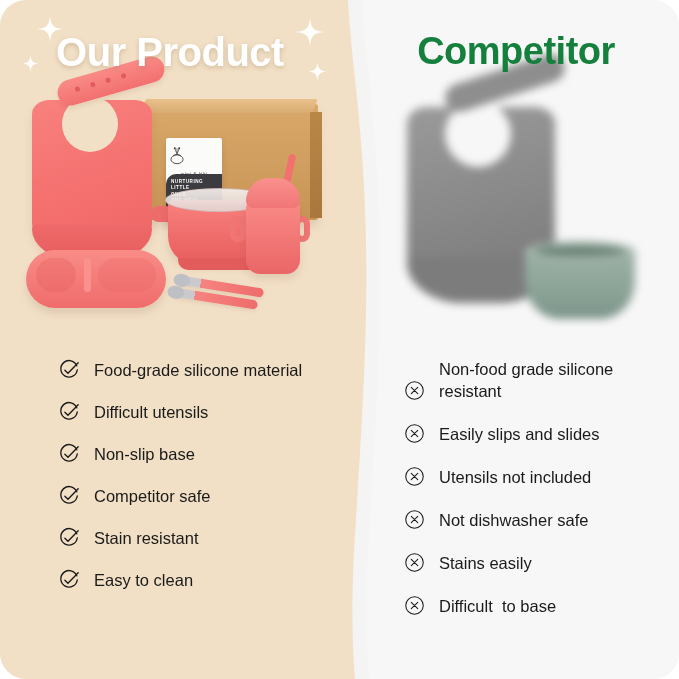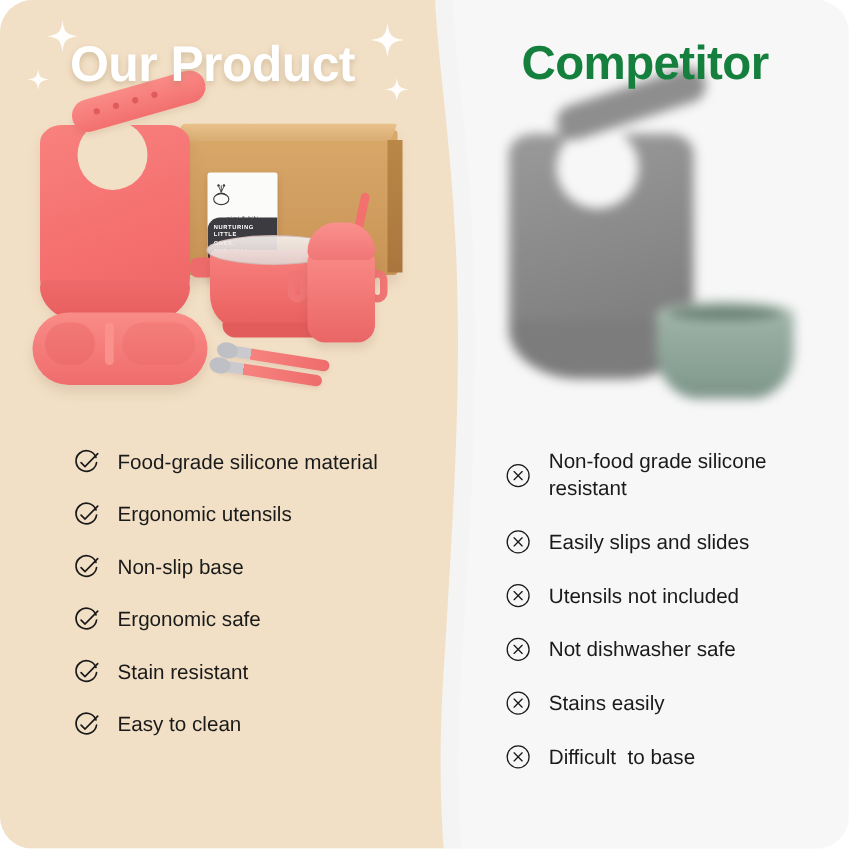--- a/index.html
+++ b/index.html
@@ -366,21 +366,21 @@
   
   .list {
     position: absolute;
     z-index: 6;
   }
   .list-left  { left: 58px;  top: 358px; width: 270px; }
   .list-right { left: 404px; top: 358px; width: 262px; }
 
   .feature {
     display: flex;
-    align-items: center;
+    align-items: flex-end;
     gap: 14px;
     margin-bottom: 19px;
   }
   .feature .icon {
     flex: 0 0 auto;
     width: 22px;
     height: 22px;
     margin-top: 1px;
   }
   .feature .icon svg { display: block; }
@@ -506,39 +506,39 @@
       </span>
       <span class="txt">Food-grade silicone material</span>
     </div>
     <div class="feature">
       <span class="icon">
         <svg width="22" height="22" viewBox="0 0 24 24" fill="none" stroke="#1A1A1A" stroke-width="1.5" stroke-linecap="round">
           <path d="M20.5 7.5 A9 9 0 1 0 21 12"></path>
             <path d="M7.5 12.2 l3.4 3.4 L22 4.2"></path>
         </svg>
       </span>
-      <span class="txt">Ergonomic utensils</span>
+      <span class="txt">Difficult utensils</span>
     </div>
     <div class="feature">
       <span class="icon">
         <svg width="22" height="22" viewBox="0 0 24 24" fill="none" stroke="#1A1A1A" stroke-width="1.5" stroke-linecap="round">
           <path d="M20.5 7.5 A9 9 0 1 0 21 12"></path>
             <path d="M7.5 12.2 l3.4 3.4 L22 4.2"></path>
         </svg>
       </span>
       <span class="txt">Non-slip base</span>
     </div>
     <div class="feature">
       <span class="icon">
         <svg width="22" height="22" viewBox="0 0 24 24" fill="none" stroke="#1A1A1A" stroke-width="1.5" stroke-linecap="round">
           <path d="M20.5 7.5 A9 9 0 1 0 21 12"></path>
             <path d="M7.5 12.2 l3.4 3.4 L22 4.2"></path>
         </svg>
       </span>
-      <span class="txt">Ergonomic safe</span>
+      <span class="txt">Competitor safe</span>
     </div>
     <div class="feature">
       <span class="icon">
         <svg width="22" height="22" viewBox="0 0 24 24" fill="none" stroke="#1A1A1A" stroke-width="1.5" stroke-linecap="round">
           <path d="M20.5 7.5 A9 9 0 1 0 21 12"></path>
             <path d="M7.5 12.2 l3.4 3.4 L22 4.2"></path>
         </svg>
       </span>
       <span class="txt">Stain resistant</span>
     </div>

